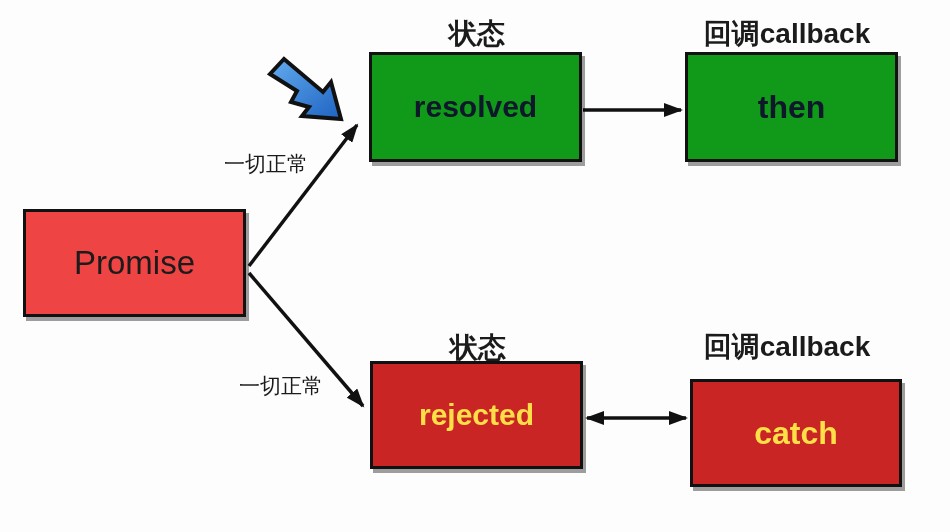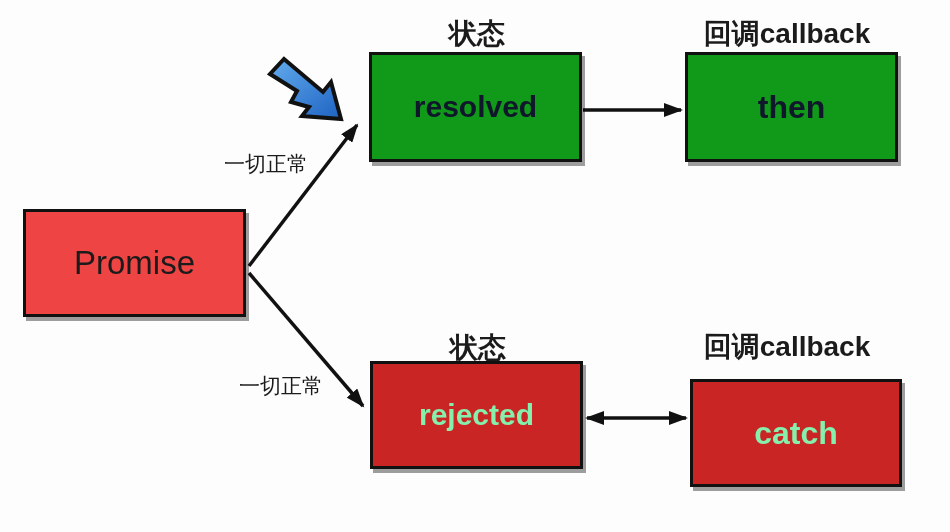--- a/index.html
+++ b/index.html
@@ -34,21 +34,21 @@
     justify-content: center;
     box-shadow: 3px 4px 0 rgba(0,0,0,0.38);
   }
   .node-promise {
     left: 23px; top: 209px; width: 223px; height: 108px;
     background: #ef4444;
     color: var(--text, #1b1b1b);
     font-size: 33px;
   }
   .node-green { background: var(--green, #119919); color: #0f172a; }
-  .node-red   { background: var(--red, #ca2525);   color: #86efac; }
+  .node-red   { background: var(--red, #ca2525);   color: #fde047; }
   .node-resolved { left: 369px; top: 52px;  width: 213px; height: 110px; font-size: 30px; font-weight: 600; }
   .node-then     { left: 685px; top: 52px;  width: 213px; height: 110px; font-size: 32px; font-weight: 600; }
   .node-rejected { left: 370px; top: 361px; width: 213px; height: 108px; font-size: 30px; font-weight: 600; }
   .node-catch    { left: 690px; top: 360px; width: 212px; height: 108px; font-size: 32px; font-weight: 600; margin-top: 19px; }
   .hdr {
     position: absolute;
     transform: translateX(-50%);
     color: var(--text, #1b1b1b);
     font-size: 28px;
     font-weight: 600;

